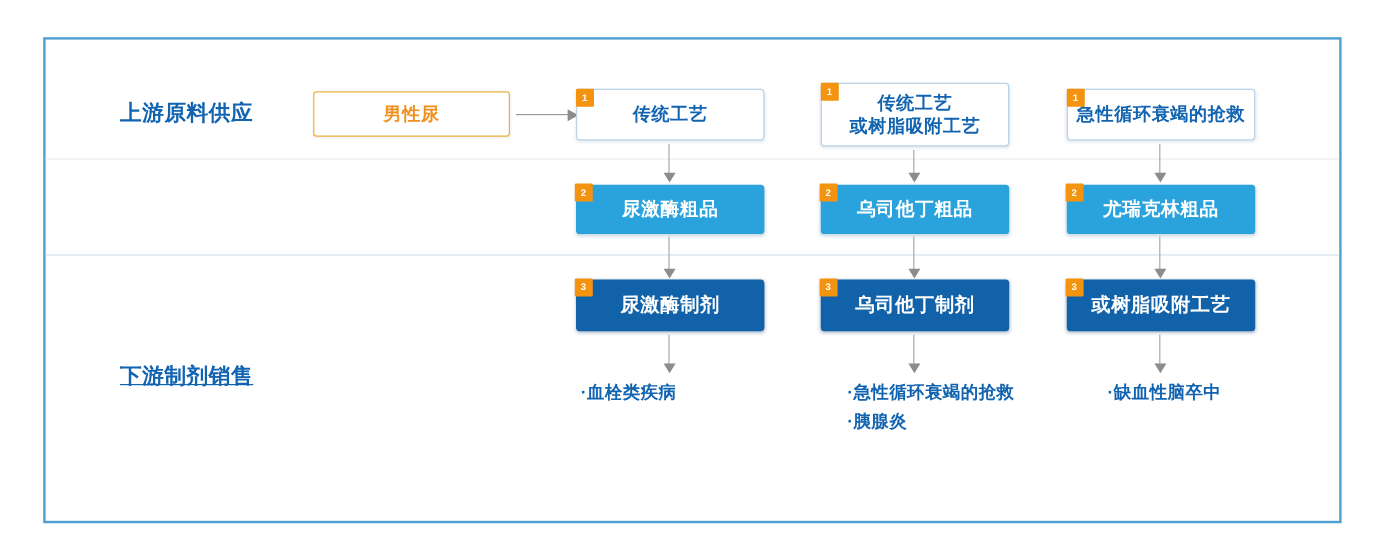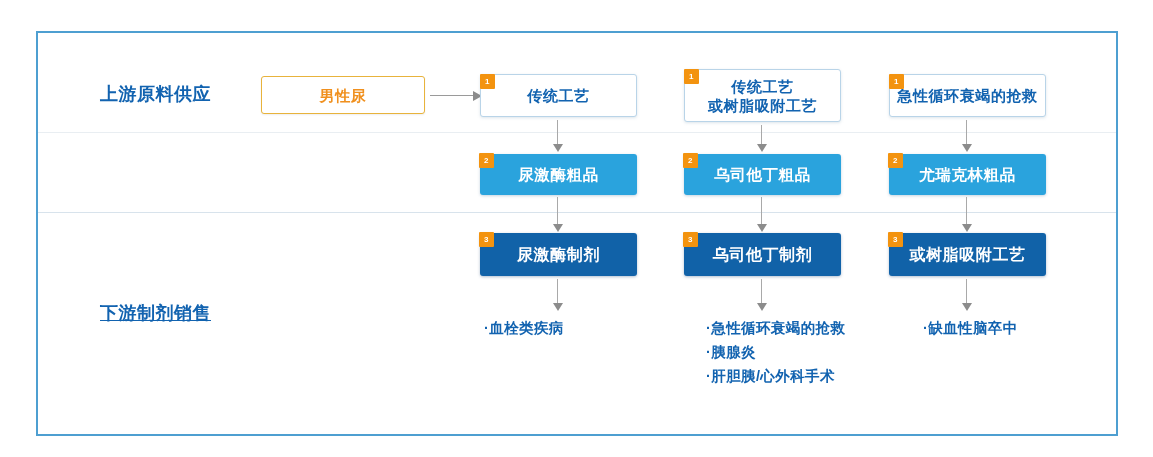--- a/index.html
+++ b/index.html
@@ -221,21 +221,20 @@
     <span>乌司他丁制剂</span>
   </div>
   <div class="v-arrow" style="left:718px;top:246px;height:33px;">
     <div class="stem" style="height:26px;"></div>
     <div class="head" style="top:24px;"></div>
   </div>
 
   <div class="ind-list" style="left:668px;top:283px;">
     <span class="li">·急性循环衰竭的抢救</span>
     <span class="li">·胰腺炎</span>
-    <span class="li">·肝胆胰/心外科手术</span>
   </div>
 
   <div class="node process" style="left:851px;top:41px;width:157px;height:43px;">
     <span class="badge">1</span>
     <span>急性循环衰竭的抢救</span>
   </div>
   <div class="v-arrow" style="left:923px;top:87px;height:33px;">
     <div class="stem" style="height:26px;"></div>
     <div class="head" style="top:24px;"></div>
   </div>

